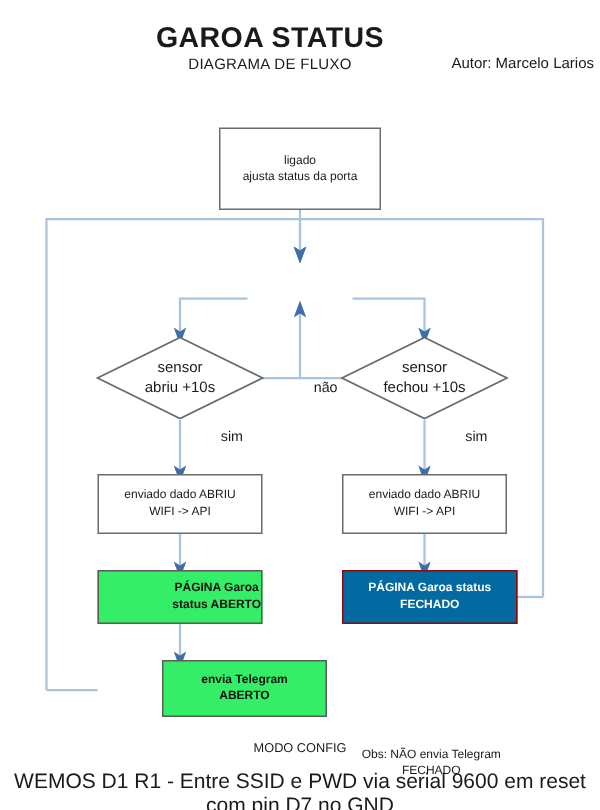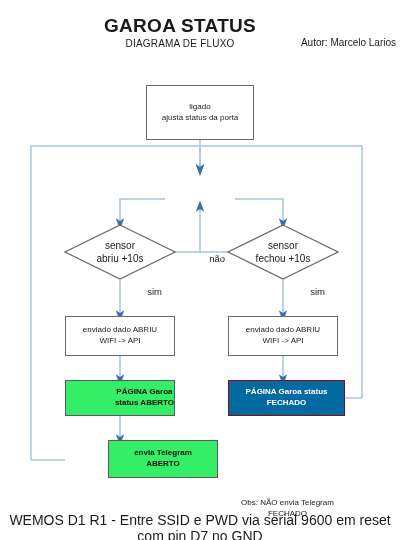--- a/index.html
+++ b/index.html
@@ -160,15 +160,16 @@
       <div>envia Telegram</div>
       <div>ABERTO</div>
     </div>
   </div>
 
   <div class="note" style="left:215px;top:450px;width:145px;margin-top:47px;">
     <div>Obs: NÃO envia Telegram</div>
     <div>FECHADO</div>
   </div>
 
+  <div class="footer1">MODO CONFIG</div>
   <div class="footer2">WEMOS D1 R1 - Entre SSID e PWD via serial 9600 em reset com pin D7 no GND</div>
 
 </div>
 
 </body></html>

